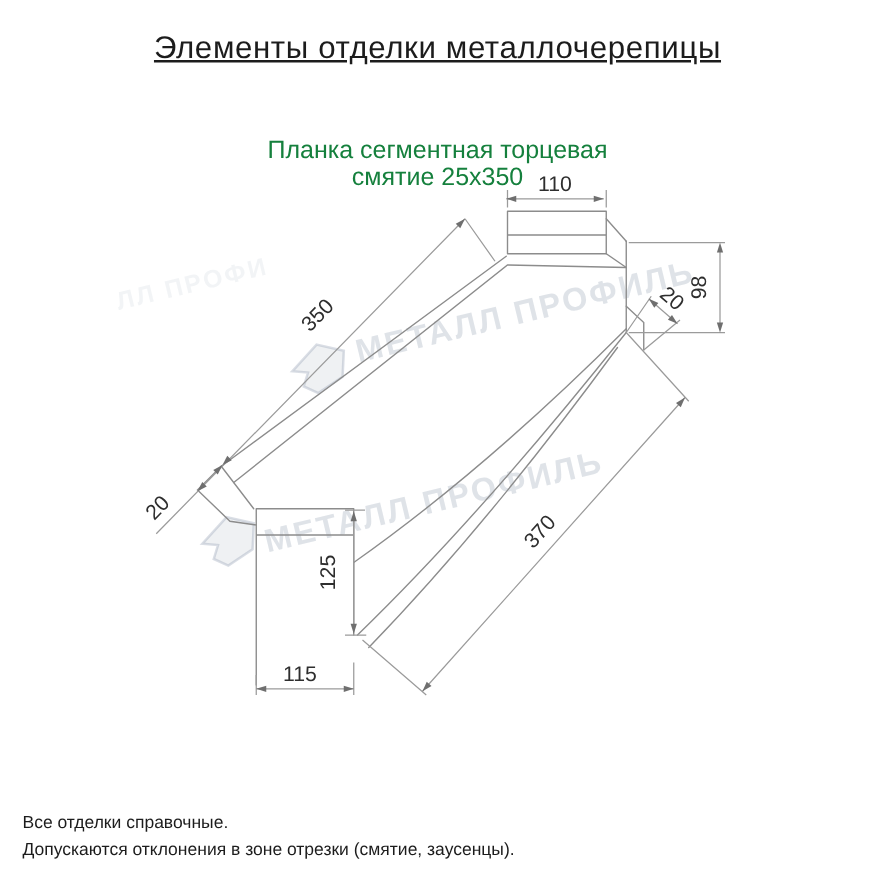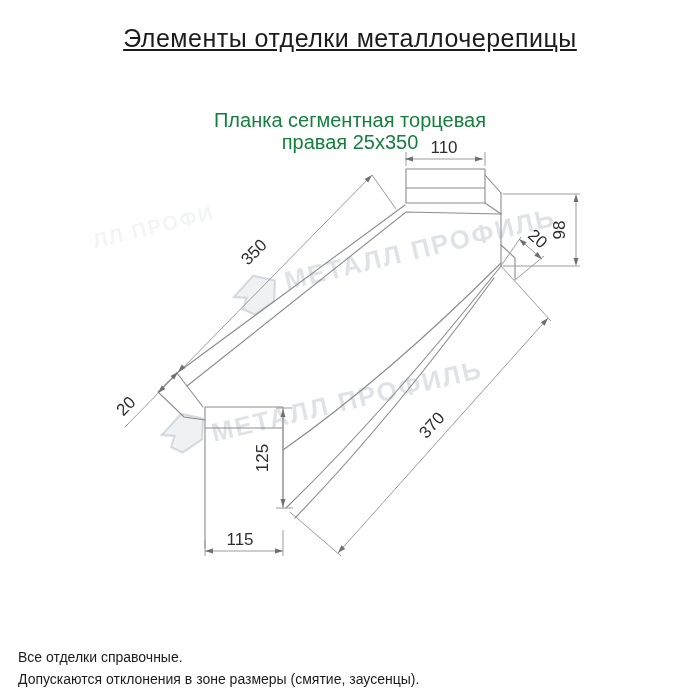--- a/index.html
+++ b/index.html
@@ -22,21 +22,21 @@
 </style>
 </head>
 <body>
 
 <div class="page">
 
   <div class="title">Элементы отделки металлочерепицы</div>
 
   <div class="subtitle">
     <div>Планка сегментная торцевая</div>
-    <div>правая 25х350</div>
+    <div>смятие 25х350</div>
   </div>
 
   <svg width="700" height="700" viewBox="0 0 700 700">
 
     <g>
       <text class="wmtxt faint" transform="translate(95,248) rotate(-13.5)">ЛЛ ПРОФИ</text>
     </g>
 
     <g>
       <path class="wmlogo" transform="translate(228,282) rotate(-14)" d="M2,16 L26,0 L46,10 L40,30 L18,38 L8,30 L14,20 Z"></path>
@@ -123,16 +123,16 @@
     <g>
       <path class="dim" d="M205,540 V556 M283,530 V556 M205,551 H283"></path>
       <polygon class="arr" points="205,551 213,548.5 213,553.5"></polygon>
       <polygon class="arr" points="283,551 275,548.5 275,553.5"></polygon>
       <text class="dimtxt" x="240" y="545" text-anchor="middle">115</text>
     </g>
   </svg>
 
   <div class="footnotes">
     <div>Все отделки справочные.</div>
-    <div>Допускаются отклонения в зоне размеры (смятие, заусенцы).</div>
+    <div>Допускаются отклонения в зоне отрезки (смятие, заусенцы).</div>
   </div>
 
 </div>
 
 </body></html>

